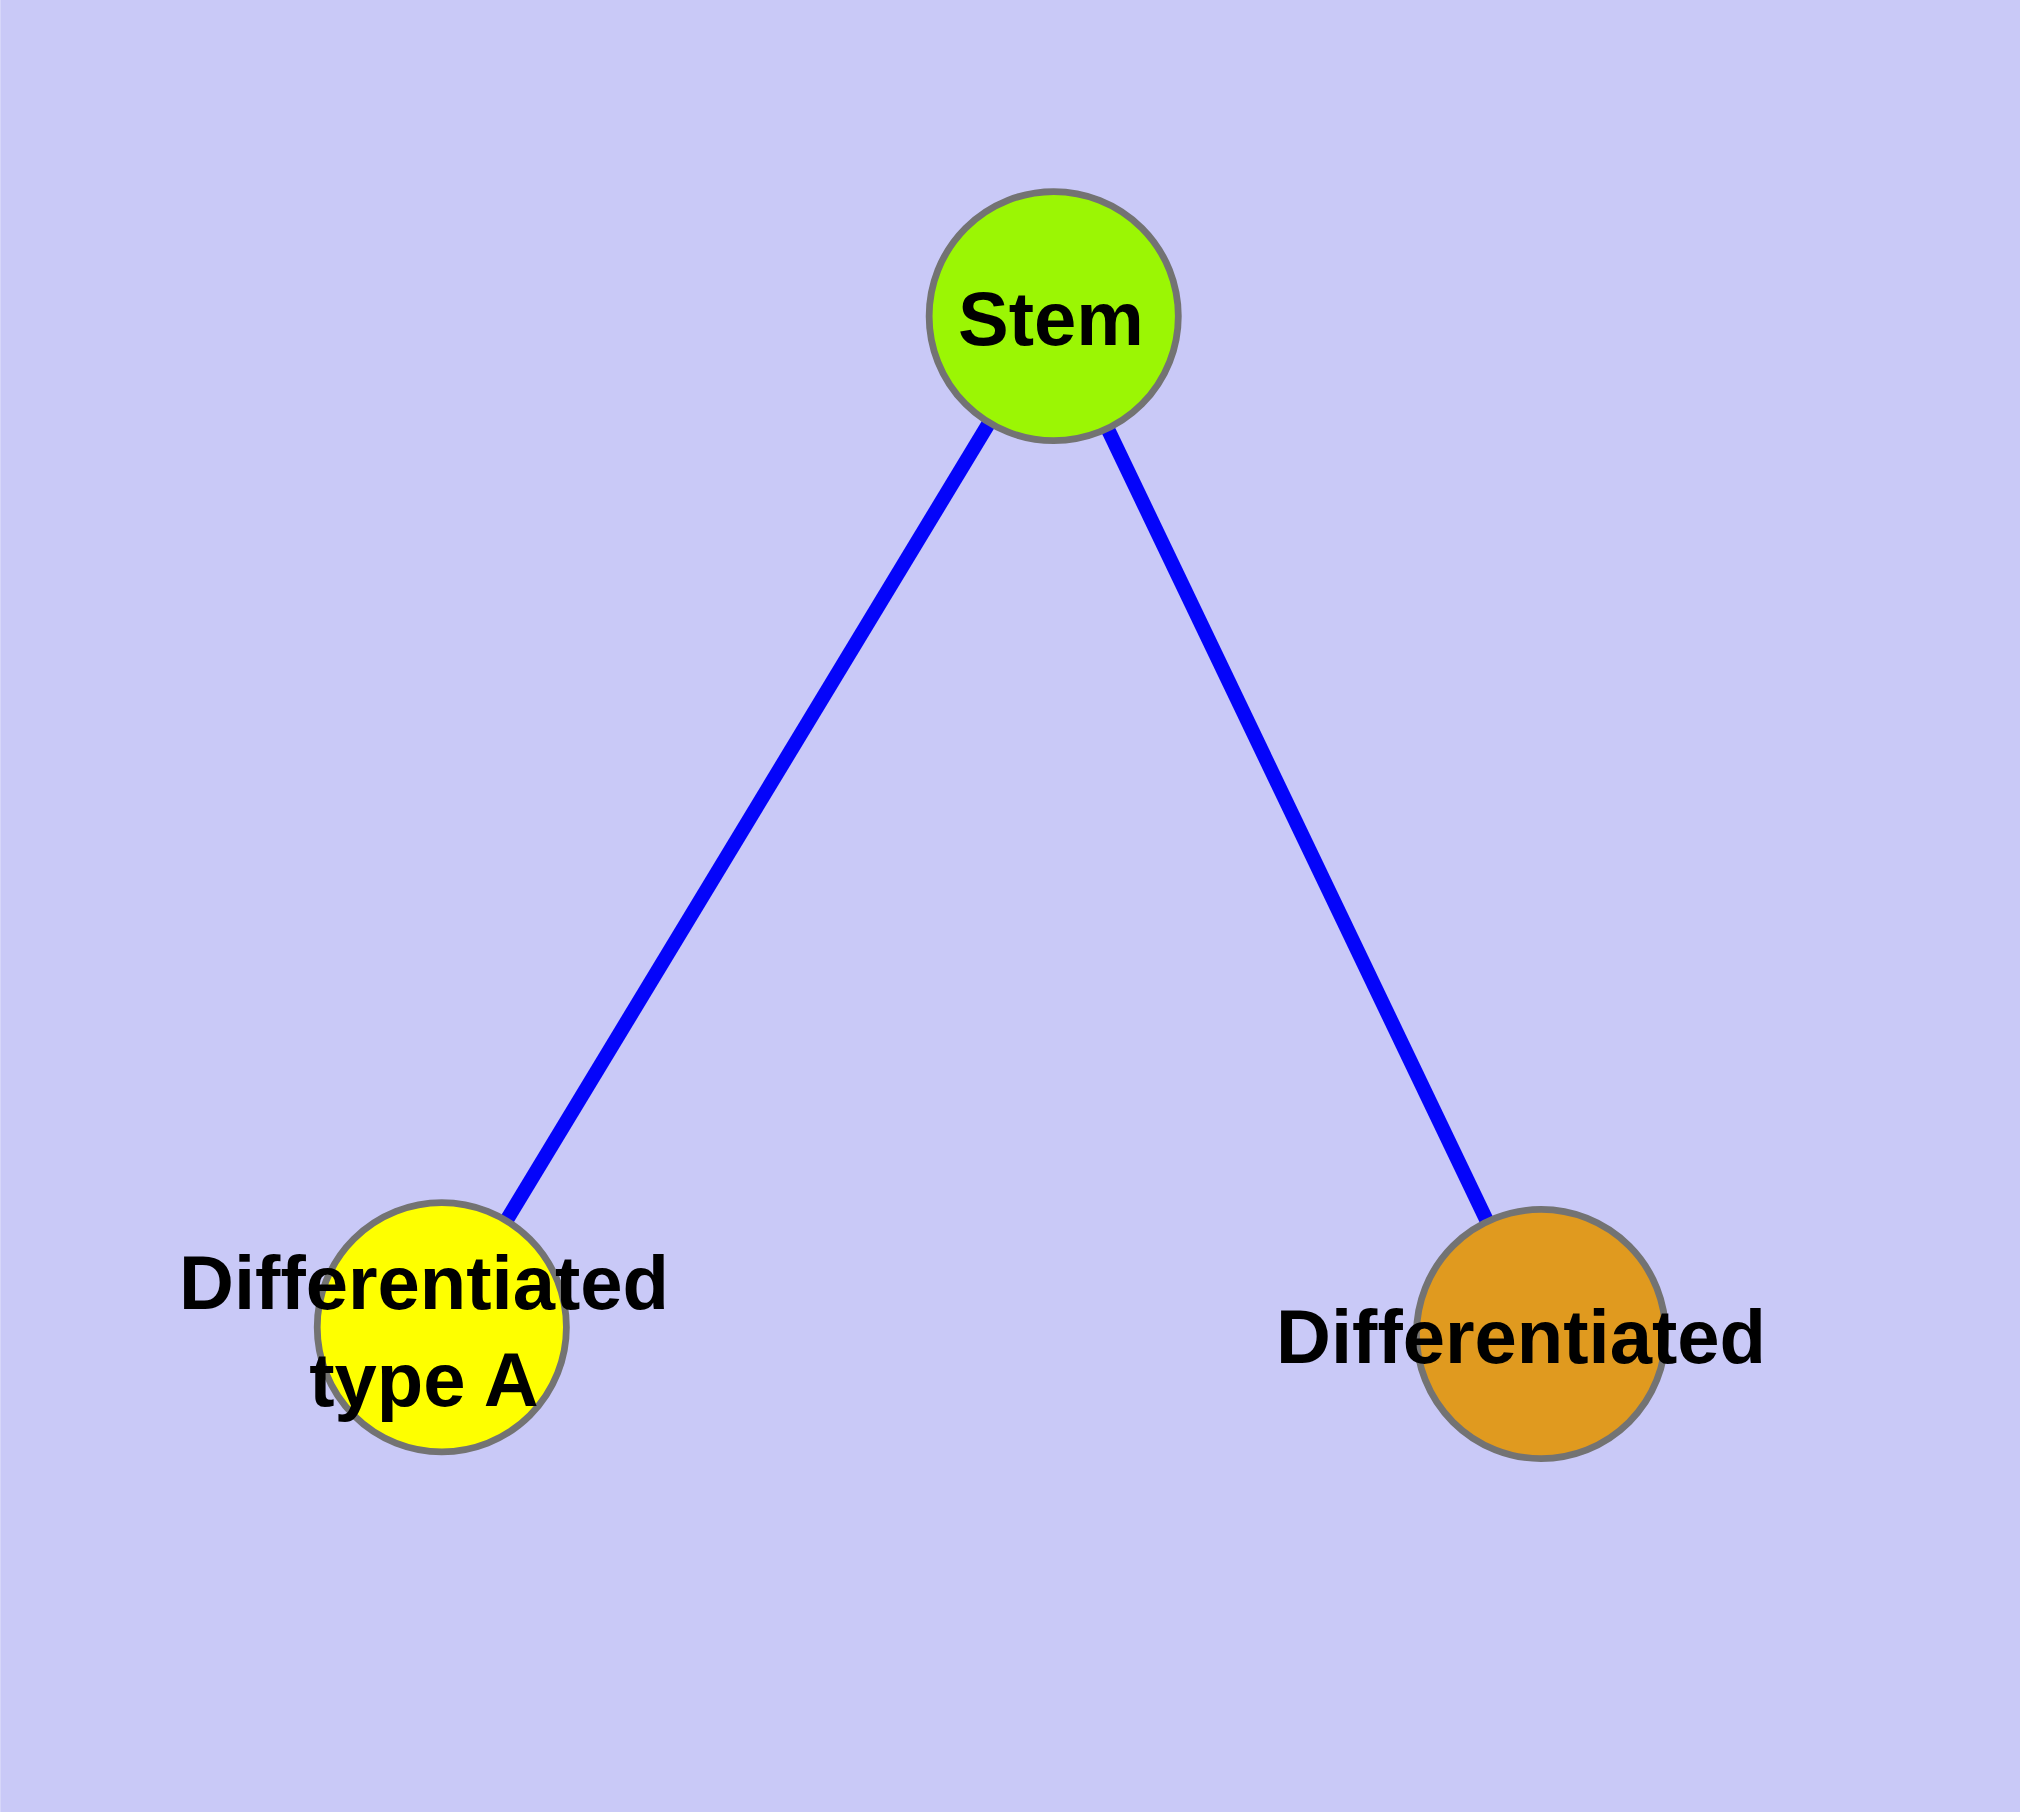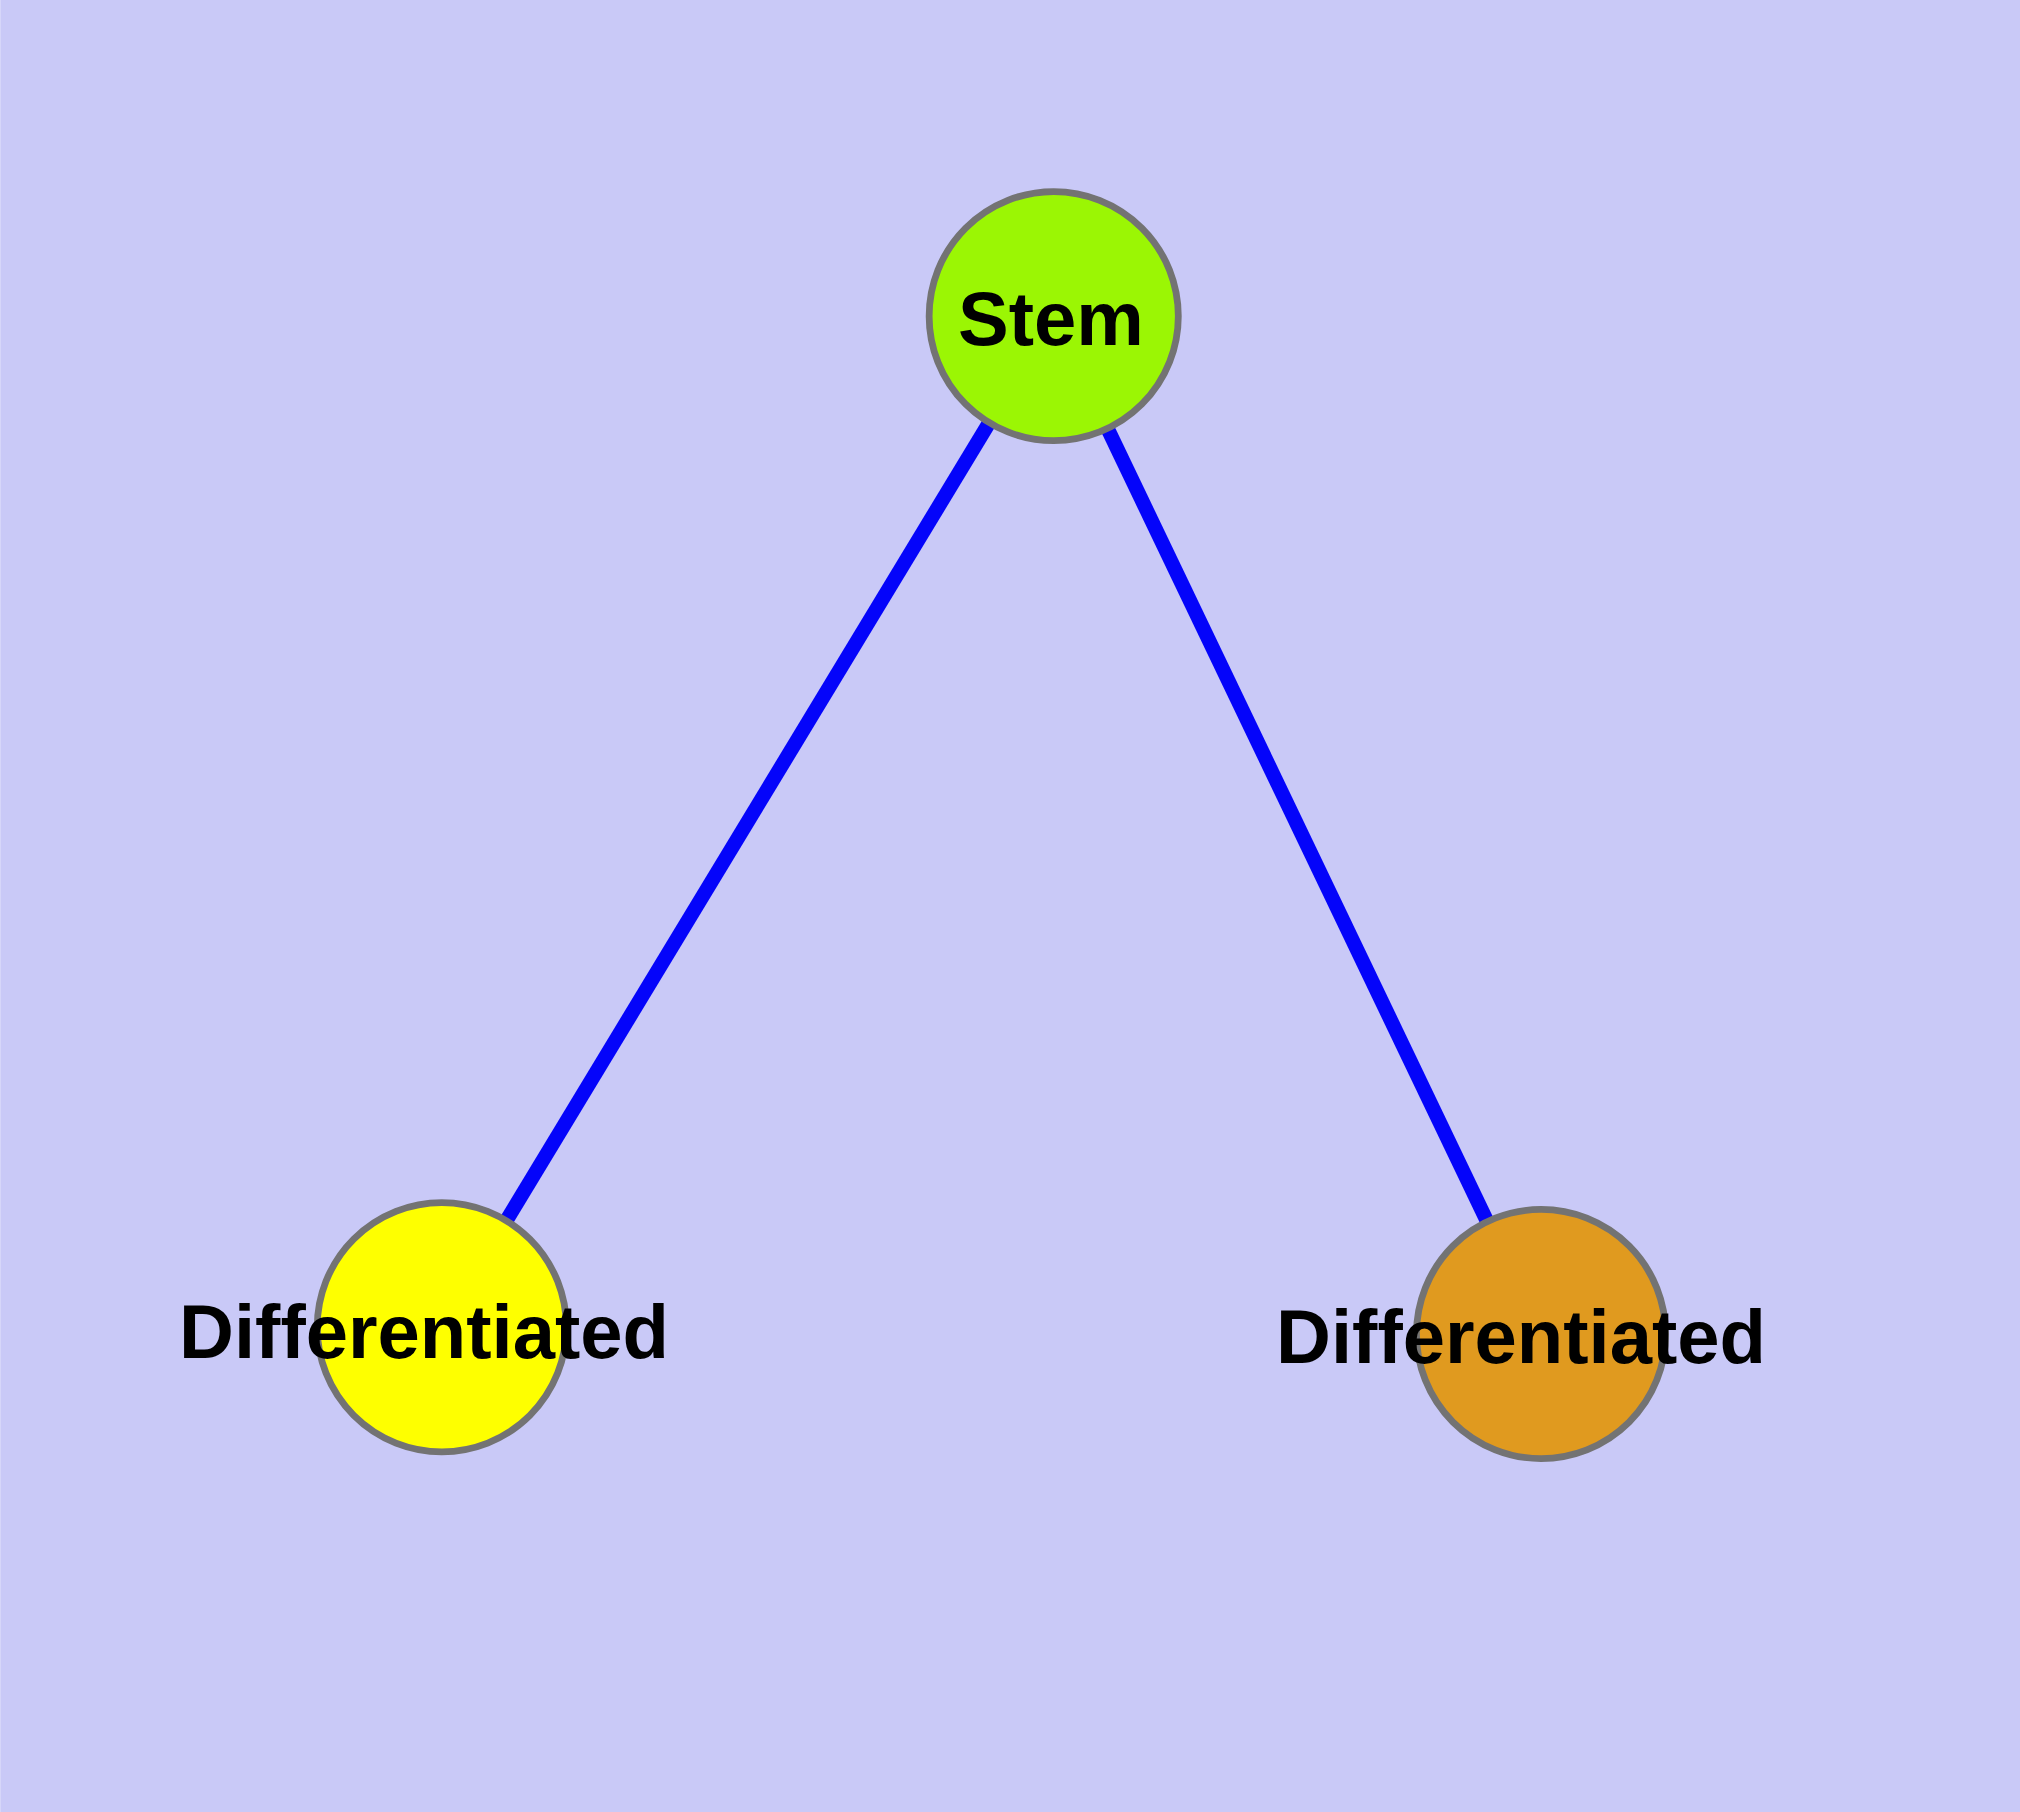--- a/index.html
+++ b/index.html
@@ -54,20 +54,21 @@
 
     <circle cx="1818" cy="1574" fill="#e09a1f" r="147" stroke="#737373" stroke-width="8"></circle>
   </svg>
 
   <div class="node-label" style="left: 1051px; top: 318px;">
     <span>Stem</span>
   </div>
 
   <div class="node-label" style="left: 424px; top: 1331px;">
     <span>Differentiated</span>
+    <span>type A</span>
   </div>
 
   <div class="node-label" style="left: 1521px; top: 1336px;">
     <span>Differentiated</span>
   </div>
 
 </div>
 
 
 </body></html>

